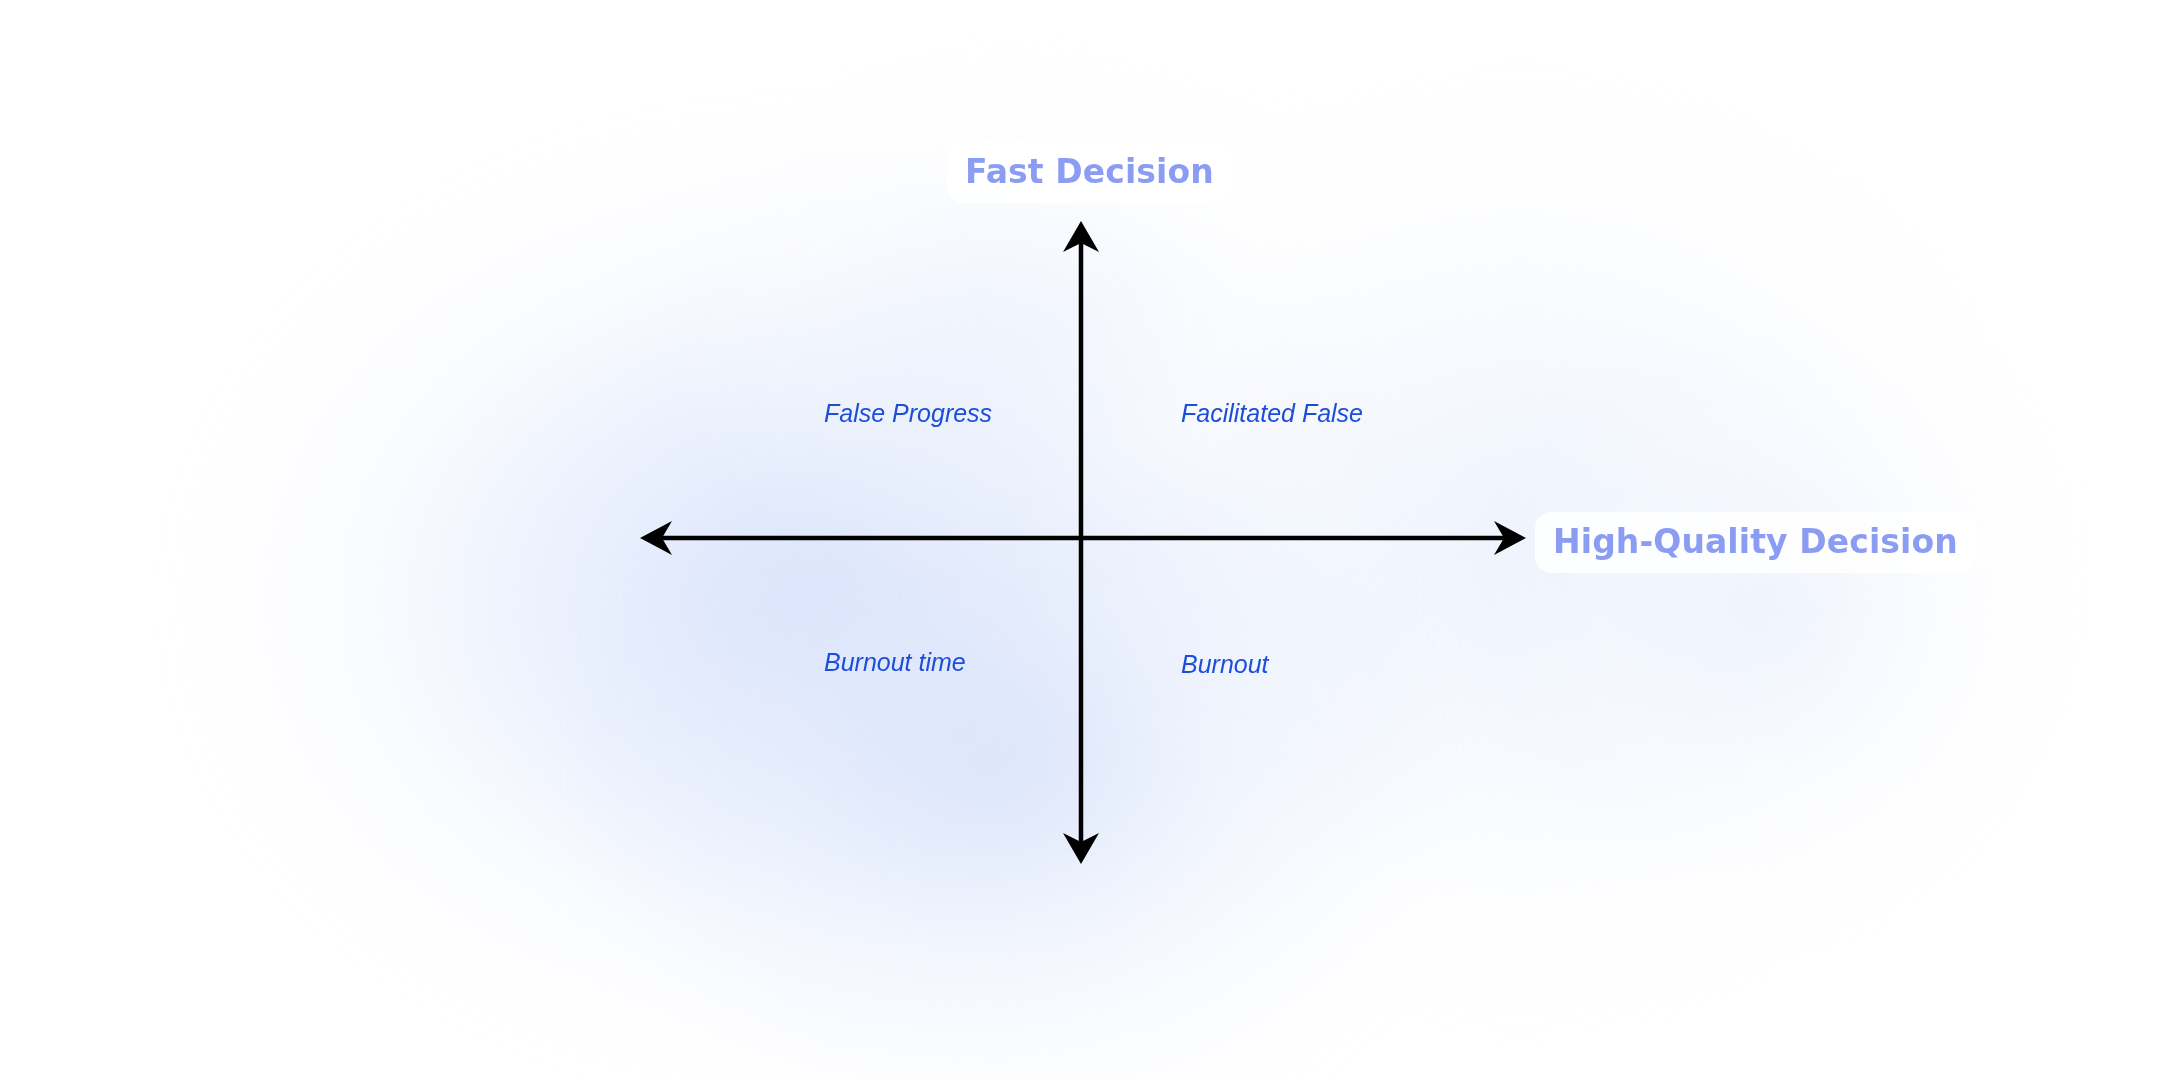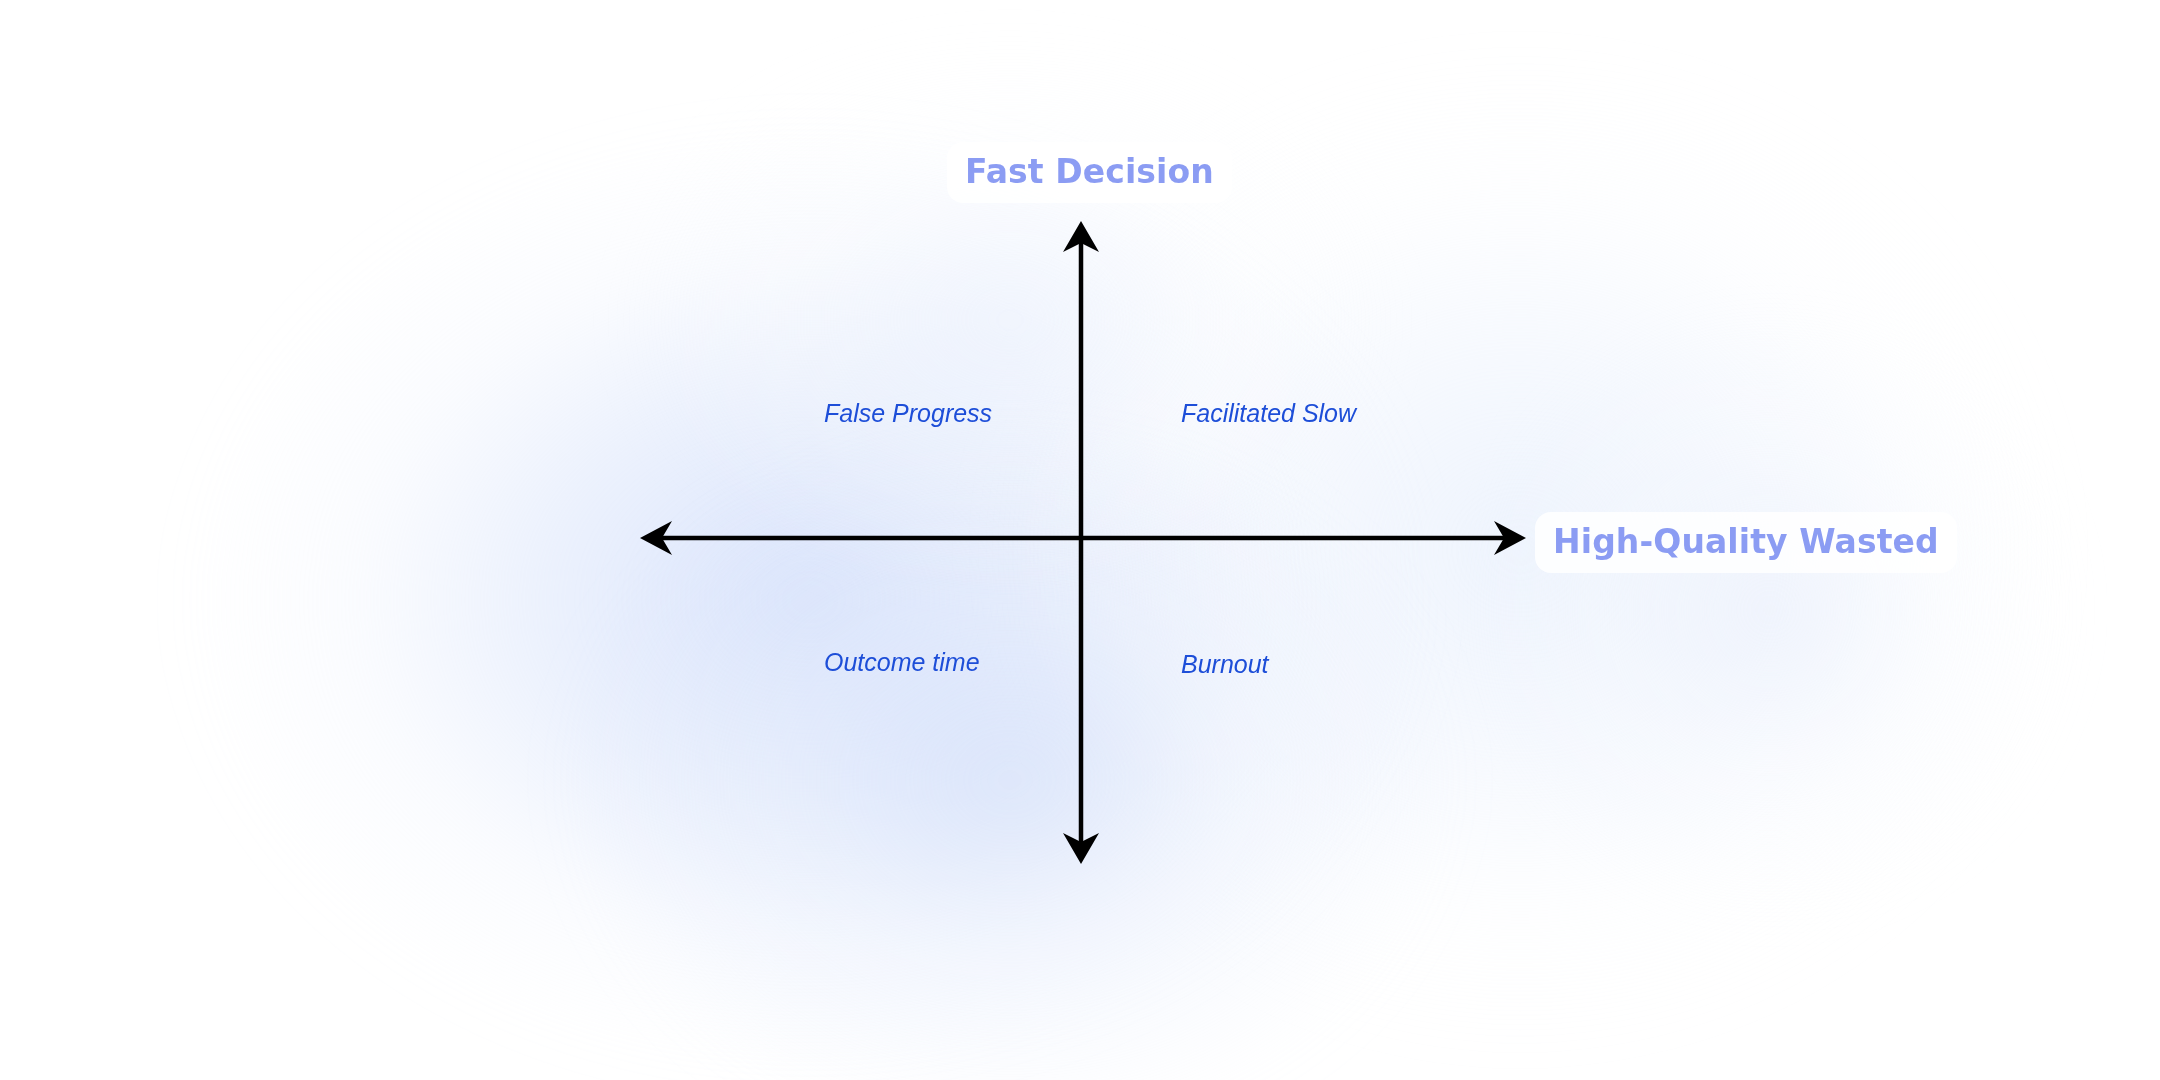--- a/index.html
+++ b/index.html
@@ -157,23 +157,23 @@
 
     <path d="M 640 538 L 672 521 L 662 538 L 672 555 Z" fill="#000000"></path>
 
     <path d="M 1526 538 L 1494 521 L 1504 538 L 1494 555 Z" fill="#000000"></path>
   </svg>
 
   <div class="pole-label" id="label-top">Fast Decision</div>
 
 
 
-  <div class="pole-label" id="label-right">High-Quality Wasted</div>
+  <div class="pole-label" id="label-right">High-Quality Decision</div>
 
   <div class="quad-label" id="quad-tl">False Progress</div>
 
-  <div class="quad-label" id="quad-tr">Facilitated Slow</div>
+  <div class="quad-label" id="quad-tr">Facilitated False</div>
 
-  <div class="quad-label" id="quad-bl">Outcome time</div>
+  <div class="quad-label" id="quad-bl">Burnout time</div>
 
   <div class="quad-label" id="quad-br">Burnout</div>
 
 </div>
 
 </body></html>

